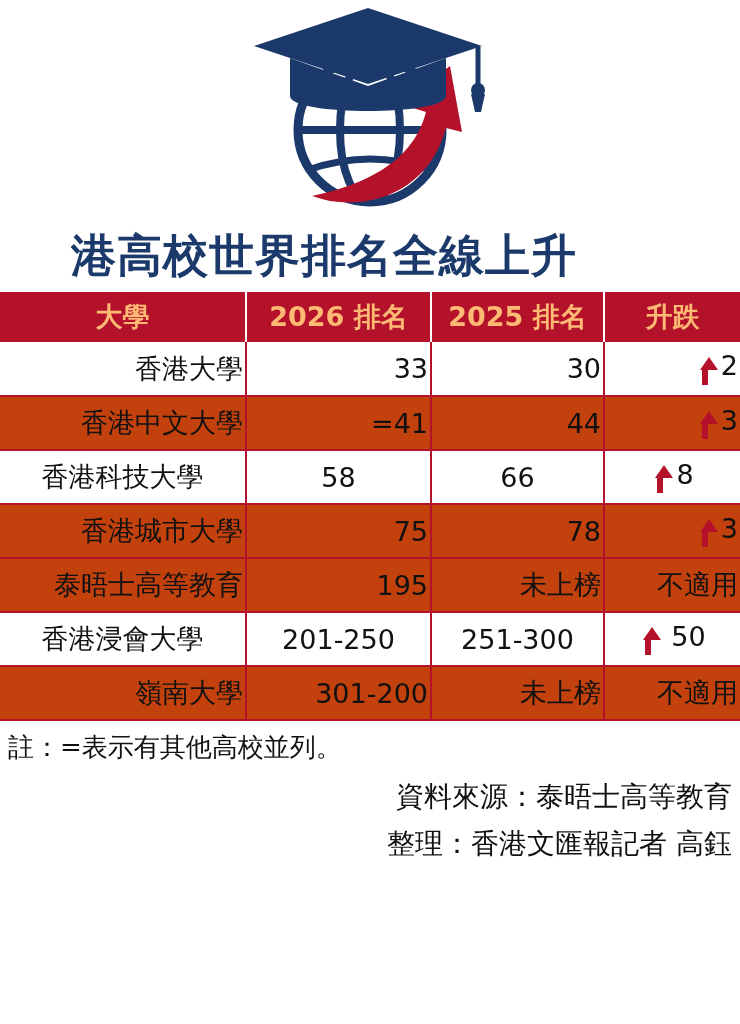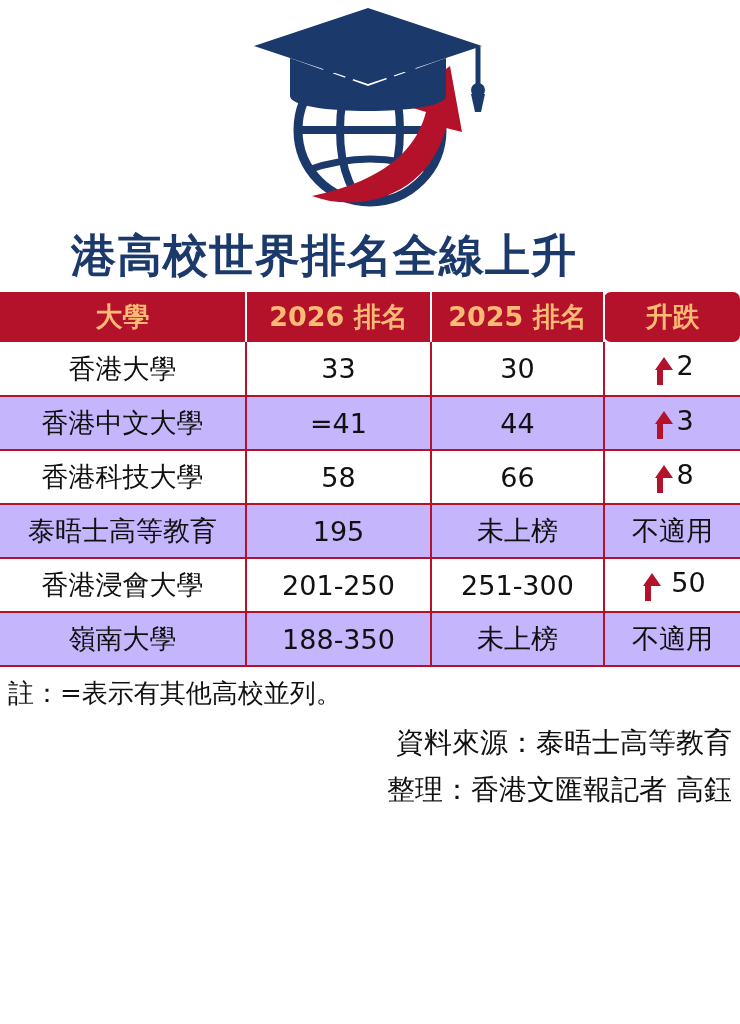--- a/index.html
+++ b/index.html
@@ -63,37 +63,37 @@
   table.rank-table thead th {
     background: #b4122b;
     color: #fdba74;
     font-size: 27px;
     font-weight: bold;
     height: 50px;
     text-align: center;
     border-right: 2px solid #ffffff;
     padding: 0;
   }
-  table.rank-table thead th:last-child { border-right: none; border-radius: 7px; }
+  table.rank-table thead th:last-child { border-right: none; }
 
   table.rank-table tbody td {
     height: 54px;
     font-size: 27px;
     color: #111111;
     text-align: center;
     border-bottom: 2px solid #b4122b;
     border-right: 2px solid #b4122b;
     padding: 0 2px;
     box-sizing: border-box;
     white-space: nowrap;
   }
   table.rank-table tbody td:last-child { border-right: none; }
   table.rank-table tbody tr.odd td { background: #ffffff; }
-  table.rank-table tbody tr.even td { background: #c4b5fd; }
-  table.rank-table tbody tr:first-child td { border-top: none; }
+  table.rank-table tbody tr.even td { background: #c2410c; text-align: right; }
+  table.rank-table tbody tr:first-child td { border-top: none; text-align: right; }
 
   .cell-name { font-size: 26px; }
 
   
   .chg {
     display: inline-flex;
     align-items: center;
     justify-content: center;
     gap: 7px;
     line-height: 1;
@@ -233,20 +233,36 @@
                 <span class="arrow-up">
                   <i></i>
                   <b></b>
                 </span>
               </span>
             <span>8</span>
           </span>
         </td>
       </tr>
       <tr class="even">
+        <td class="cell-name">香港城市大學</td>
+        <td>75</td>
+        <td>78</td>
+        <td>
+          <span class="chg">
+            <span class="arrow-slot">
+                <span class="arrow-up">
+                  <i></i>
+                  <b></b>
+                </span>
+              </span>
+            <span>3</span>
+          </span>
+        </td>
+      </tr>
+      <tr class="even">
         <td class="cell-name">泰晤士高等教育</td>
         <td>195</td>
         <td>未上榜</td>
         <td>不適用</td>
       </tr>
       <tr class="odd">
         <td class="cell-name">香港浸會大學</td>
         <td>201-250</td>
         <td>251-300</td>
         <td>
@@ -256,21 +272,21 @@
                   <i></i>
                   <b></b>
                 </span>
               </span>
             <span>50</span>
           </span>
         </td>
       </tr>
       <tr class="even">
         <td class="cell-name">嶺南大學</td>
-        <td>188-350</td>
+        <td>301-200</td>
         <td>未上榜</td>
         <td>不適用</td>
       </tr>
     </tbody>
   </table>
 
   <div class="notes">
     <div class="note-line">註：=表示有其他高校並列。</div>
     <div class="src-line">資料來源：泰晤士高等教育</div>
     <div class="src-line last">整理：香港文匯報記者 高鈺</div>

